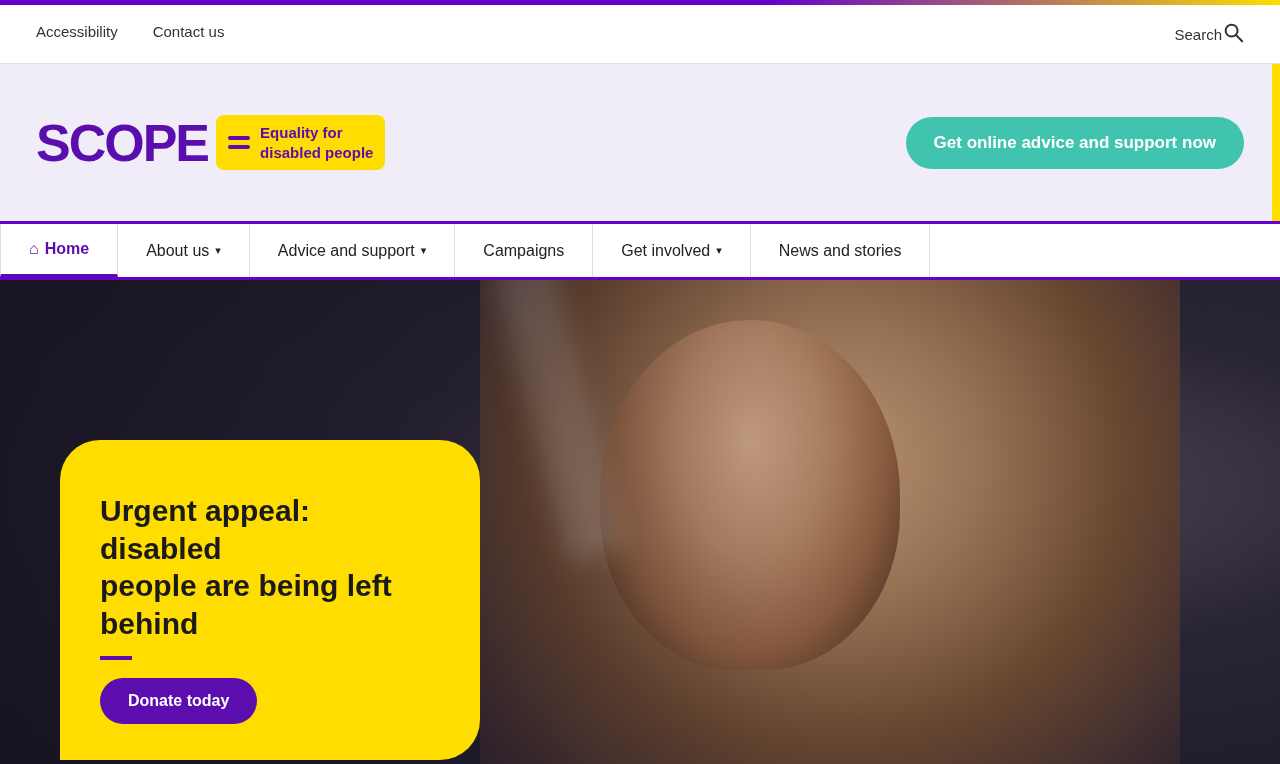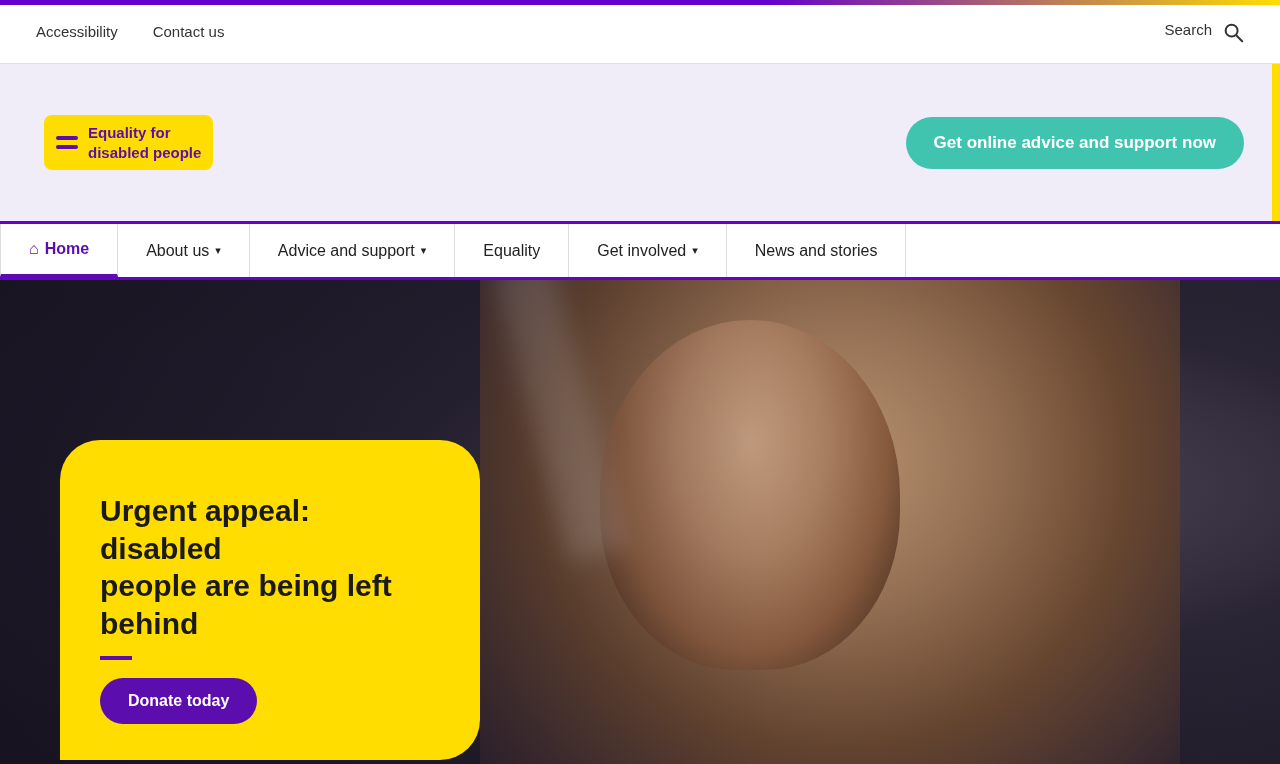--- a/index.html
+++ b/index.html
@@ -28,22 +28,21 @@
       gap: 35px;
     }
     .top-bar-link {
       font-size: 15px;
       color: #333;
       text-decoration: none;
       cursor: pointer;
     }
     .top-bar-right {
       display: flex;
-      align-items: flex-start;
-      gap: 10px;
+      align-items: flex-end;
       font-size: 15px;
       color: #333;
       cursor: pointer;
       margin-left: 20px;
     }
     .search-icon-svg {
       width: 22px;
       height: 22px;
     }
 
@@ -266,20 +265,21 @@
     <span>Search</span>
     <svg class="search-icon-svg" viewBox="0 0 24 24" fill="none" stroke="#333" stroke-width="2.2" stroke-linecap="round" stroke-linejoin="round">
       <circle cx="10.5" cy="10.5" r="6.5"></circle>
       <line x1="15.5" y1="15.5" x2="22" y2="22"></line>
     </svg>
   </div>
 </div>
 
 <div class="header">
   <div class="logo-area">
+    <span class="logo-scope">SCOPE</span>
     <div class="logo-badge">
       <div class="logo-badge-icon">
         <span></span>
         <span></span>
       </div>
       <div class="logo-badge-text">
         <span>Equality for</span><br>
         <span>disabled people</span>
       </div>
     </div>
@@ -296,21 +296,21 @@
   </a>
   <a class="nav-item">
     <span>About us</span>
     <span class="chevron">▾</span>
   </a>
   <a class="nav-item">
     <span>Advice and support</span>
     <span class="chevron">▾</span>
   </a>
   <a class="nav-item">
-    <span>Equality</span>
+    <span>Campaigns</span>
   </a>
   <a class="nav-item">
     <span>Get involved</span>
     <span class="chevron">▾</span>
   </a>
   <a class="nav-item">
     <span>News and stories</span>
   </a>
 </nav>
 

